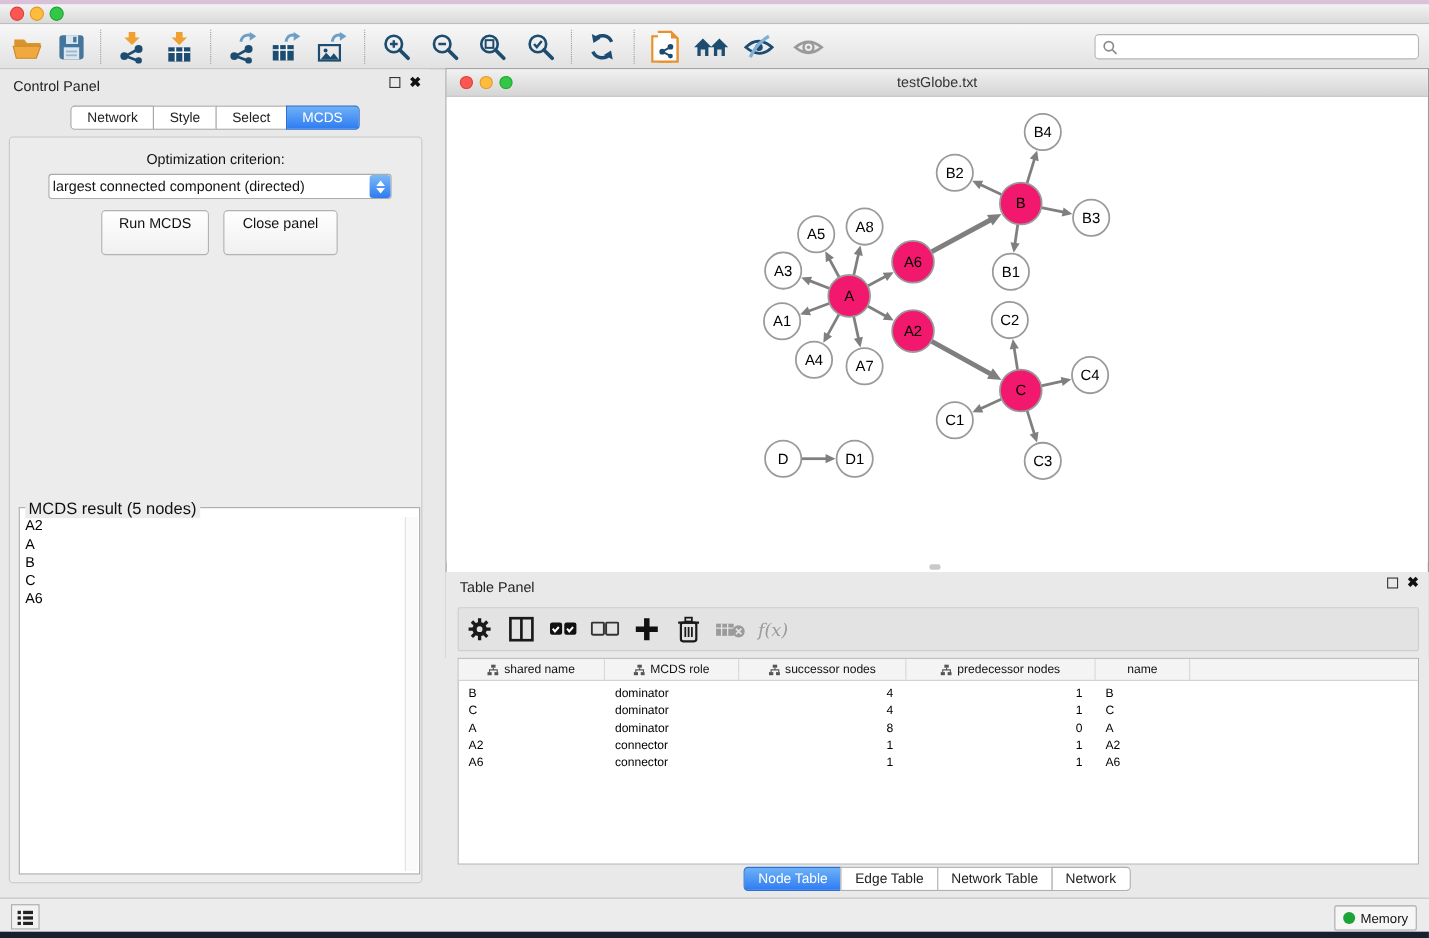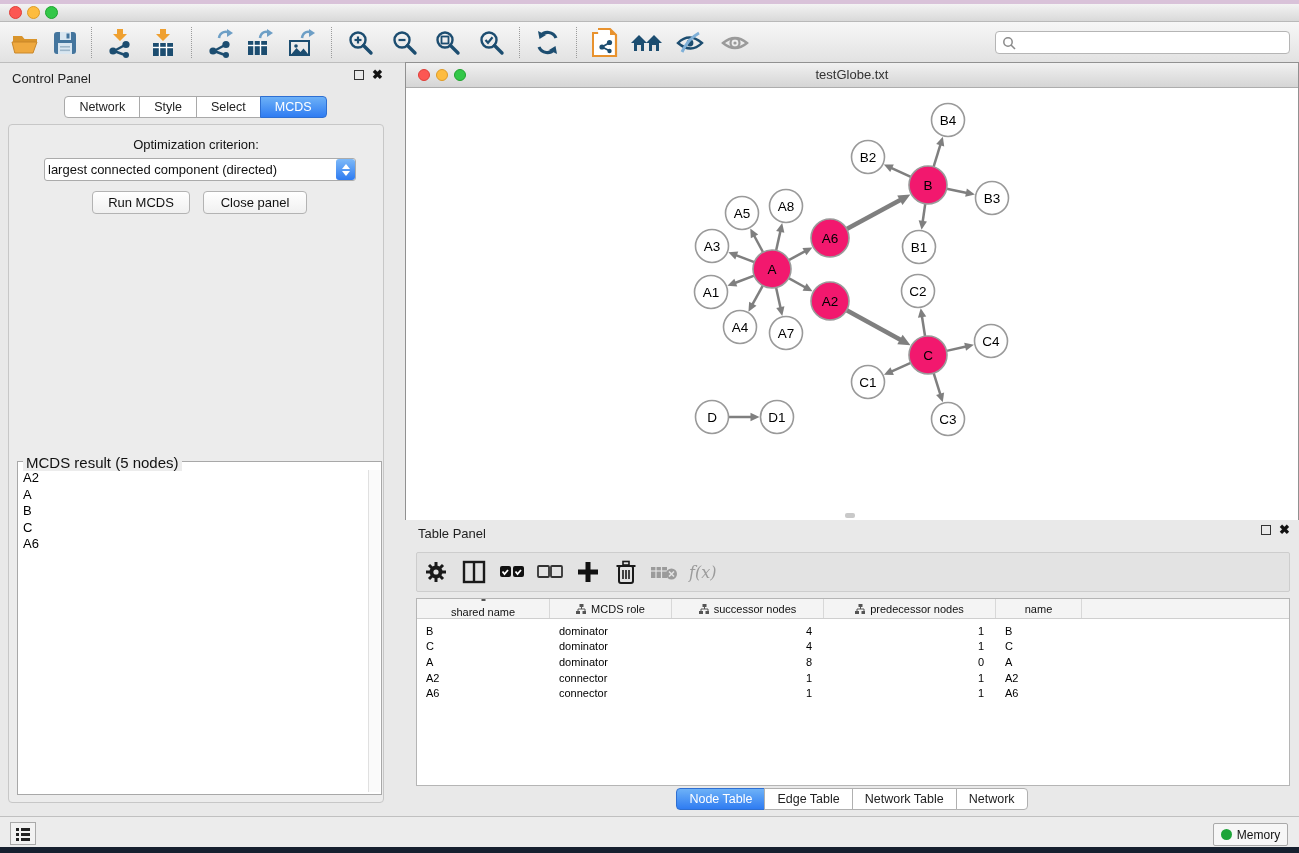--- a/index.html
+++ b/index.html
@@ -42,21 +42,21 @@
   #cp-body { position:absolute; left:8px; top:61px; width:376px; height:679px; background:#ececec;
     border:1px solid #c7c7c7; border-radius:4px; }
   #opt-label { position:absolute; left:0; width:100%; top:12px; text-align:center; font-size:13px; color:#111; }
   #criterion { position:absolute; left:35px; top:33px; width:312px; height:23px; background:#fff;
     border:1px solid #ababab; border-radius:3px; font-size:13px; color:#111; display:flex; align-items:center; }
   #criterion .sel-text { flex:1; padding-left:3px; white-space:nowrap; overflow:hidden; }
   #stepper { width:19px; height:21px; margin:0; background:linear-gradient(#7db9f8,#2e7bf1); border-radius:3px;
     display:flex; flex-direction:column; align-items:center; justify-content:center; gap:2px; }
   .chev-up { width:0; height:0; border-left:4px solid transparent; border-right:4px solid transparent; border-bottom:5px solid #fff; }
   .chev-dn { width:0; height:0; border-left:4px solid transparent; border-right:4px solid transparent; border-top:5px solid #fff; }
-  .cp-btn { position:absolute; top:66px; height:23px; background:linear-gradient(#ffffff,#f0f0f0);
+  .cp-btn { position:absolute; top:66px; height:41px; background:linear-gradient(#ffffff,#f0f0f0);
     border:1px solid #b3b3b3; border-radius:4px; font-size:13px; color:#111; text-align:center; line-height:21px; }
   #run-btn { left:83px; width:98px; }
   #closep-btn { left:194px; width:104px; }
   #result-box { position:absolute; left:8px; top:336px; width:365px; height:334px; border:1px solid #a8a8a8; background:#fff; }
   #result-legend { position:absolute; top:-8px; left:5px; background:#ececec; padding:0 3px; font-size:15px; color:#111; }
   #result-list { position:absolute; left:1px; top:8px; bottom:2px; right:13px; overflow:hidden; }
   .list-item { font-size:13px; color:#000; line-height:16.5px; padding-left:4px; }
   #result-scroll { position:absolute; right:1px; top:8px; bottom:2px; width:12px; background:#fafafa; border-left:1px solid #e0e0e0; }
 
   
@@ -490,21 +490,21 @@
             </g>
           <circle cx="21.5" cy="11" r="5.5" fill="#9b9b9b"></circle>
           <path d="M19 8.5l5 5M24 8.5l-5 5" stroke="#e3e3e3" stroke-width="1.6"></path>
         </svg>
       </span>
       <span id="fx-label">f(x)</span>
     </div>
 
     <div id="node-table">
       <div id="nt-header">
-          <div class="nt-hcell" style="width: 133px; flex-direction: column;">
+          <div class="nt-hcell" style="width: 133px;">
             <svg width="10" height="10">
               <rect x="3.5" y="0" width="4" height="3" fill="#555"></rect>
               <rect x="0" y="7" width="4" height="3" fill="#555"></rect>
               <rect x="6.5" y="7" width="4" height="3" fill="#555"></rect>
               <path d="M5.5 3v2M2 7V5h7v2" fill="none" stroke="#555" stroke-width="1"></path>
             </svg>
             <span>shared name</span>
           </div>
           <div class="nt-hcell" style="width: 122px;">
             <svg width="10" height="10">

